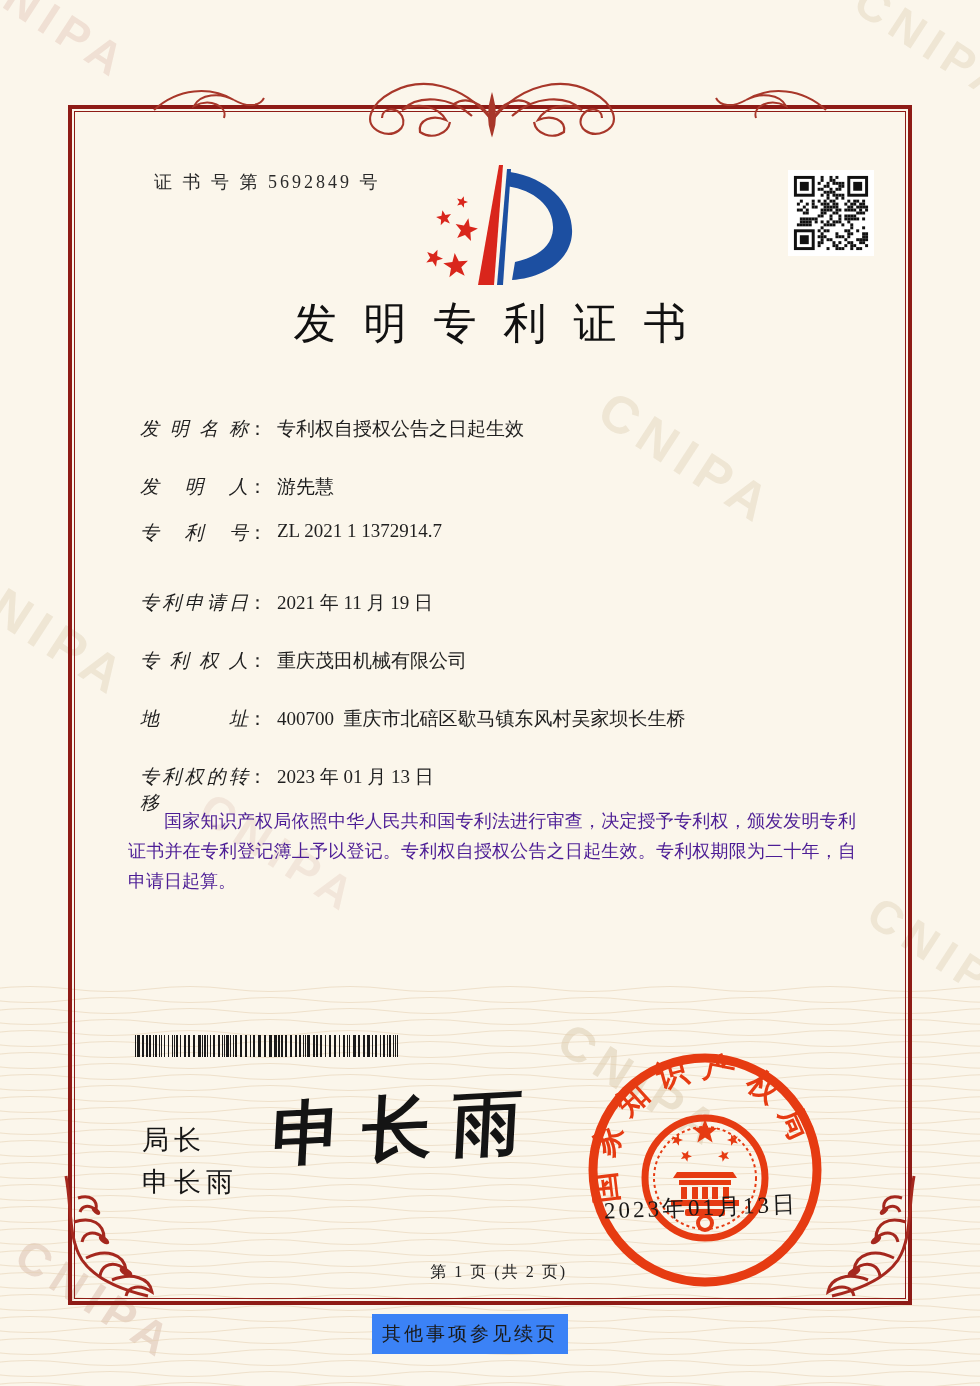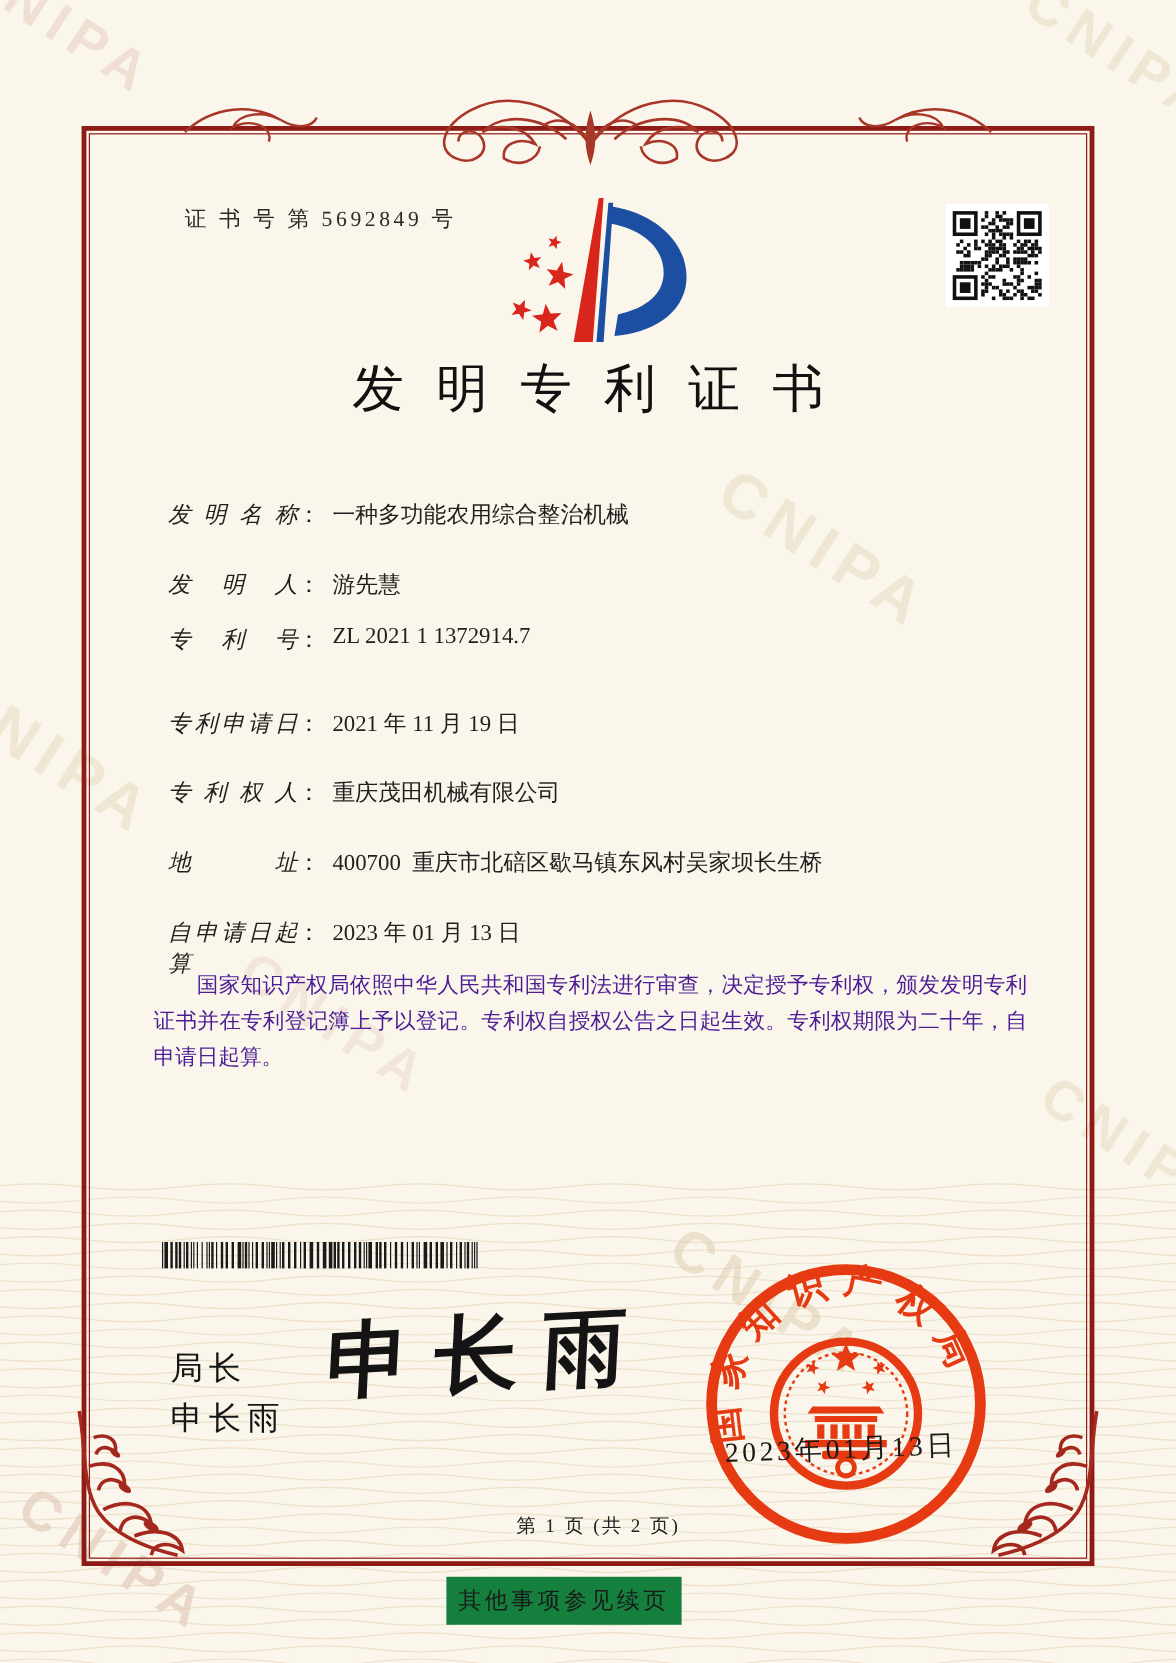--- a/index.html
+++ b/index.html
@@ -83,21 +83,21 @@
     position:absolute;left:604px;top:1192px;z-index:5;
     font-size:23px;letter-spacing:3px;color:#181818;
     transform:rotate(-2deg);
   }
   .page-indicator{
     position:absolute;left:367px;top:1262px;width:200px;z-index:2;
     text-align:right;font-size:16px;letter-spacing:2px;color:#222;
   }
   .continuation{
     position:absolute;left:372px;top:1314px;width:196px;z-index:2;
-    background:#15803d;text-align:center;
+    background:#3b82f6;text-align:center;
     font-size:19px;letter-spacing:3px;padding:7px 0;color:#1a1a1a;
   }
   
   .orn{position:absolute;z-index:2;}
 </style>
 </head>
 <body>
 
 <div class="wm wm1">CNIPA</div>
 <div class="wm wm2">CNIPA</div>
@@ -417,39 +417,39 @@
       <path d="M19.5,93.7 L19.2,100.0L25.0,102.8 L18.9,104.5L18.0,110.8 L14.5,105.5L8.3,106.6 L12.2,101.7L9.2,96.1 L15.1,98.3Z"></path>
       <path d="M36.7,97.1 L40.8,105.3L49.9,104.8 L43.3,111.2L46.7,119.7 L38.5,115.4L31.4,121.2 L33.0,112.2L25.3,107.2 L34.4,105.9Z"></path>
     </g>
   <polygon points="81,9 85,9 76,129 60,129" fill="#d9261c"></polygon>
   <polygon points="89,13 93,13 85,129 79,129" fill="#1c4fa1"></polygon>
   <path d="M92,16 C130,22 156,48 154,78 C152,106 124,122 94,124 L97,106 C116,102 134,92 135,73 C136,50 116,34 89,30 Z" fill="#1c4fa1"></path>
 </svg>
 <div class="title">发明专利证书</div>
 
 <div class="field-row fr0">
-  <span class="fl">发明名称</span><span class="fc">：</span><span class="fv">一种多功能农用综合整治机械</span>
+  <span class="fl">发明名称</span><span class="fc">：</span><span class="fv">专利权自授权公告之日起生效</span>
 </div>
 <div class="field-row fr1">
   <span class="fl">发明人</span><span class="fc">：</span><span class="fv">游先慧</span>
 </div>
 <div class="field-row fr2">
   <span class="fl">专利号</span><span class="fc">：</span><span class="fv">ZL 2021 1 1372914.7</span>
 </div>
 <div class="field-row fr3">
   <span class="fl">专利申请日</span><span class="fc">：</span><span class="fv">2021 年 11 月 19 日</span>
 </div>
 <div class="field-row fr4">
   <span class="fl">专利权人</span><span class="fc">：</span><span class="fv">重庆茂田机械有限公司</span>
 </div>
 <div class="field-row fr5">
   <span class="fl">地址</span><span class="fc">：</span><span class="fv">400700  重庆市北碚区歇马镇东风村吴家坝长生桥</span>
 </div>
 <div class="field-row fr6">
-  <span class="fl">自申请日起算</span><span class="fc">：</span><span class="fv">2023 年 01 月 13 日</span>
+  <span class="fl">专利权的转移</span><span class="fc">：</span><span class="fv">2023 年 01 月 13 日</span>
 </div>
 
 <div class="body-text">
   <p>国家知识产权局依照中华人民共和国专利法进行审查，决定授予专利权，颁发发明专利证书并在专利登记簿上予以登记。专利权自授权公告之日起生效。专利权期限为二十年，自申请日起算。</p>
 </div>
 
 <svg id="barcode" width="268" height="24">
     <rect x="0" y="0" width="1" height="22" fill="#1a1a1a"></rect>
     <rect x="2" y="0" width="3" height="22" fill="#1a1a1a"></rect>
     <rect x="7" y="0" width="2" height="22" fill="#1a1a1a"></rect>

